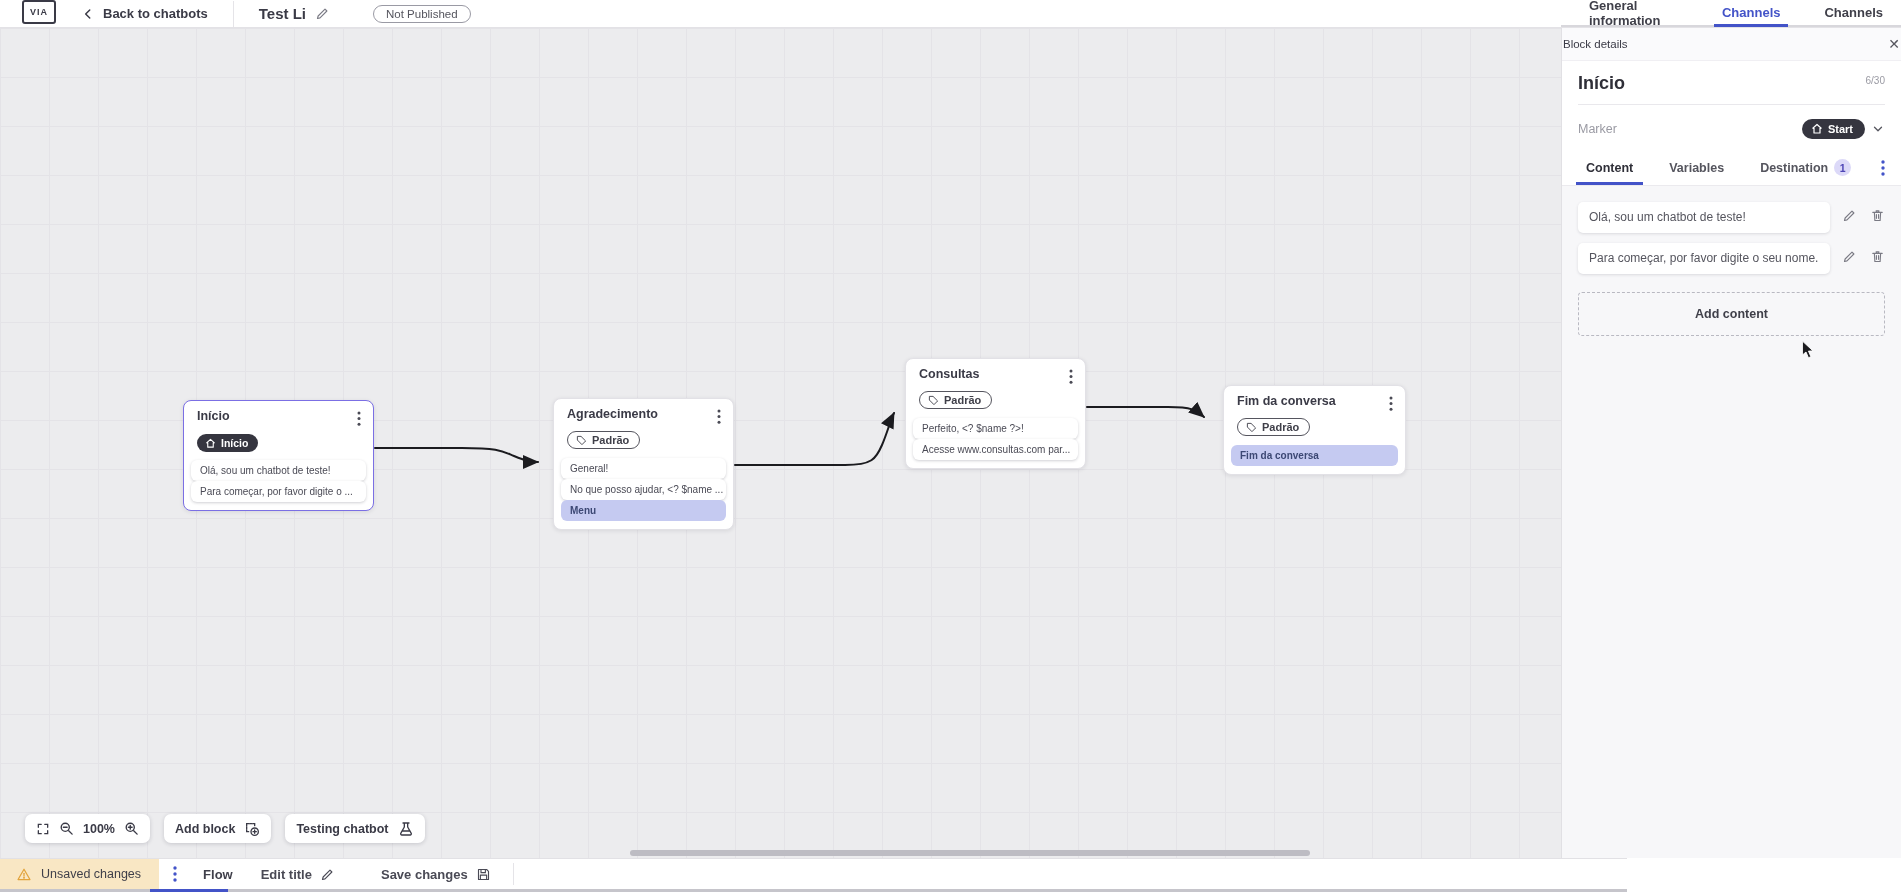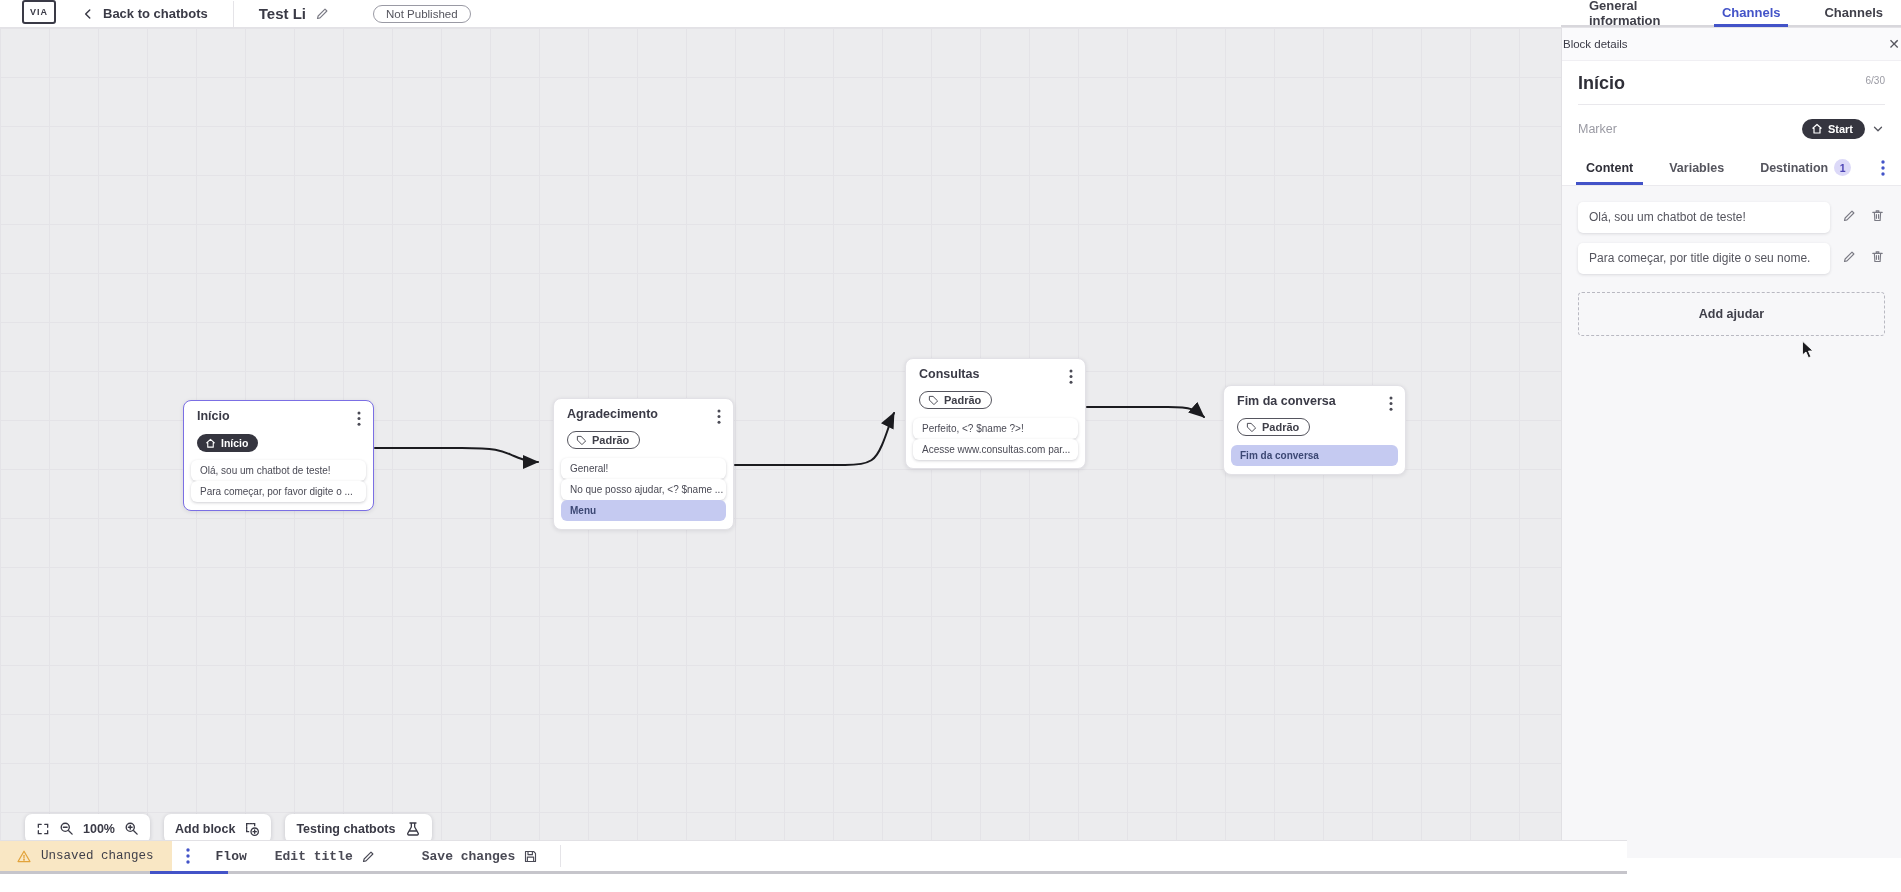--- a/index.html
+++ b/index.html
@@ -64,21 +64,21 @@
   .p-tabs-kebab { margin-left:auto; color:#4353c8; padding:4px 10px; cursor:pointer; display:flex; }
   .panel-body { flex:1; background:#f7f7f9; padding:16px 16px; }
   .content-row { display:flex; align-items:flex-start; gap:12px; margin-bottom:10px; }
   .content-card { flex:1; background:#fff; border-radius:5px; box-shadow:0 1px 3px rgba(40,40,60,.14); padding:7px 11px; font-size:12px; color:#55555e; line-height:1.4; min-height:16px; }
   .row-icons { display:flex; gap:13px; padding-top:6px; color:#7a7a84; }
   .row-icons svg { cursor:pointer; }
   .add-content { margin-top:18px; border:1px dashed #b9b9c2; border-radius:4px; height:44px; display:flex; align-items:center; justify-content:center; font-size:12.5px; font-weight:700; color:#3f3f49; cursor:pointer; }
   .cursor { position:absolute; left:238px; top:312px; z-index:50; pointer-events:none; }
 
   
-  .bottombar { position:absolute; left:0; bottom:18px; width:1627px; height:34px; background:#fff; border-top:1px solid #e2e1e5; border-bottom:3px solid #c6c5cb; display:flex; align-items:center; z-index:30;font-family:Liberation Mono, monospace; }
+  .bottombar { position:absolute; left:0; bottom:0; width:1627px; height:34px; background:#fff; border-top:1px solid #e2e1e5; border-bottom:3px solid #c6c5cb; display:flex; align-items:center; z-index:30; }
   .unsaved { height:100%; background:#f9e7c4; display:flex; align-items:center; gap:9px; padding:0 18px 0 16px; font-size:12.5px; color:#3f3f49; }
   .bb-kebab { color:#4353c8; padding:0 12px 0 14px; display:flex; cursor:pointer; }
   .bb-item { display:flex; align-items:center; gap:8px; font-size:13px; font-weight:700; color:#4a4a55; padding:0 14px; height:100%; cursor:pointer; }
   .bb-item.flow { color:#3f3f4a; }
   .flow-underline { position:absolute; left:150px; bottom:-3px; width:78px; height:3px; background:#4353c8; }
   .bb-div { width:1px; height:22px; background:#e5e4e8; margin-left:8px; }
 </style>
 </head>
 <body>
 
@@ -222,21 +222,21 @@
       <div class="ctrl-card">
         <span>Add block</span>
         <svg width="16" height="16" viewBox="0 0 24 24" fill="none" stroke="#3a3a46" stroke-width="2" stroke-linecap="round">
             <path d="M4 7V4h3M13 4h3v3M4 13v3h3" stroke-dasharray="none"></path>
             <path d="M8.5 4h3M4 8.5v3"></path>
             <circle cx="16" cy="16" r="5.5"></circle>
             <path d="M16 13.5v5M13.5 16h5"></path>
           </svg>
       </div>
       <div class="ctrl-card">
-        <span>Testing chatbots</span>
+        <span>Testing chatbot</span>
         <svg width="16" height="16" viewBox="0 0 24 24" fill="none" stroke="#3a3a46" stroke-width="2" stroke-linecap="round" stroke-linejoin="round">
             <path d="M9.5 3v6l-5.2 9.2A1.8 1.8 0 006 21h12a1.8 1.8 0 001.7-2.8L14.5 9V3M7.5 3h9M7 15h10"></path>
           </svg>
       </div>
     </div>
 
     <div class="hscroll"></div>
   </div>
 
   <div class="panel">
@@ -288,31 +288,31 @@
         <div class="row-icons">
           <svg width="15" height="15" viewBox="0 0 24 24" fill="none" stroke="currentColor" stroke-width="1.8" stroke-linejoin="round">
               <path d="M4 20l1-4L16 5l3 3L8 19l-4 1z"></path>
             </svg>
           <svg width="15" height="15" viewBox="0 0 24 24" fill="none" stroke="currentColor" stroke-width="1.8" stroke-linecap="round">
               <path d="M4.5 7h15M10 7V4.5h4V7M7 7l.8 13h8.4L17 7M10.3 10.5v6M13.7 10.5v6"></path>
             </svg>
         </div>
       </div>
       <div class="content-row">
-        <div class="content-card">Para começar, por title digite o seu nome.</div>
+        <div class="content-card">Para começar, por favor digite o seu nome.</div>
         <div class="row-icons">
           <svg width="15" height="15" viewBox="0 0 24 24" fill="none" stroke="currentColor" stroke-width="1.8" stroke-linejoin="round">
               <path d="M4 20l1-4L16 5l3 3L8 19l-4 1z"></path>
             </svg>
           <svg width="15" height="15" viewBox="0 0 24 24" fill="none" stroke="currentColor" stroke-width="1.8" stroke-linecap="round">
               <path d="M4.5 7h15M10 7V4.5h4V7M7 7l.8 13h8.4L17 7M10.3 10.5v6M13.7 10.5v6"></path>
             </svg>
         </div>
       </div>
-      <div class="add-content">Add ajudar</div>
+      <div class="add-content">Add content</div>
     </div>
 
     <svg class="cursor" width="16" height="20" viewBox="0 0 12 18">
         <path d="M1 1 L1 13.5 L4.2 10.8 L6.4 16 L8.6 15 L6.4 10 L10.5 9.8 Z" fill="#1b1b1f" stroke="#fff" stroke-width="0.8"></path>
       </svg>
   </div>
 </div>
 
 <div class="bottombar">
   <div class="unsaved">

